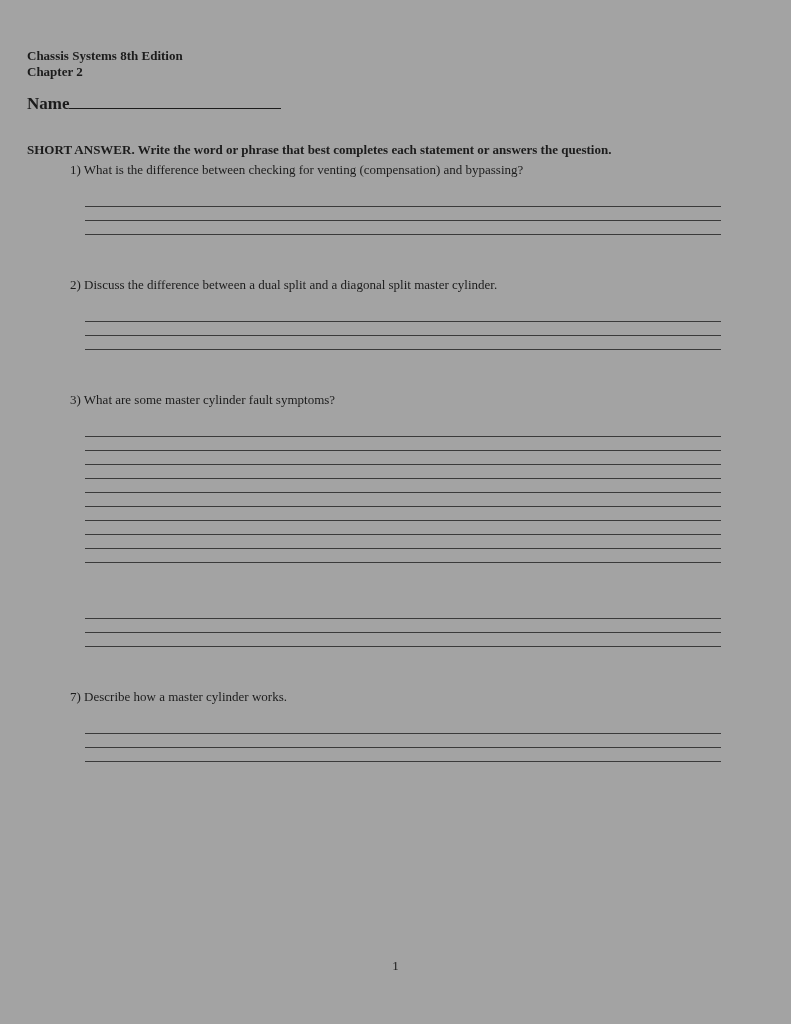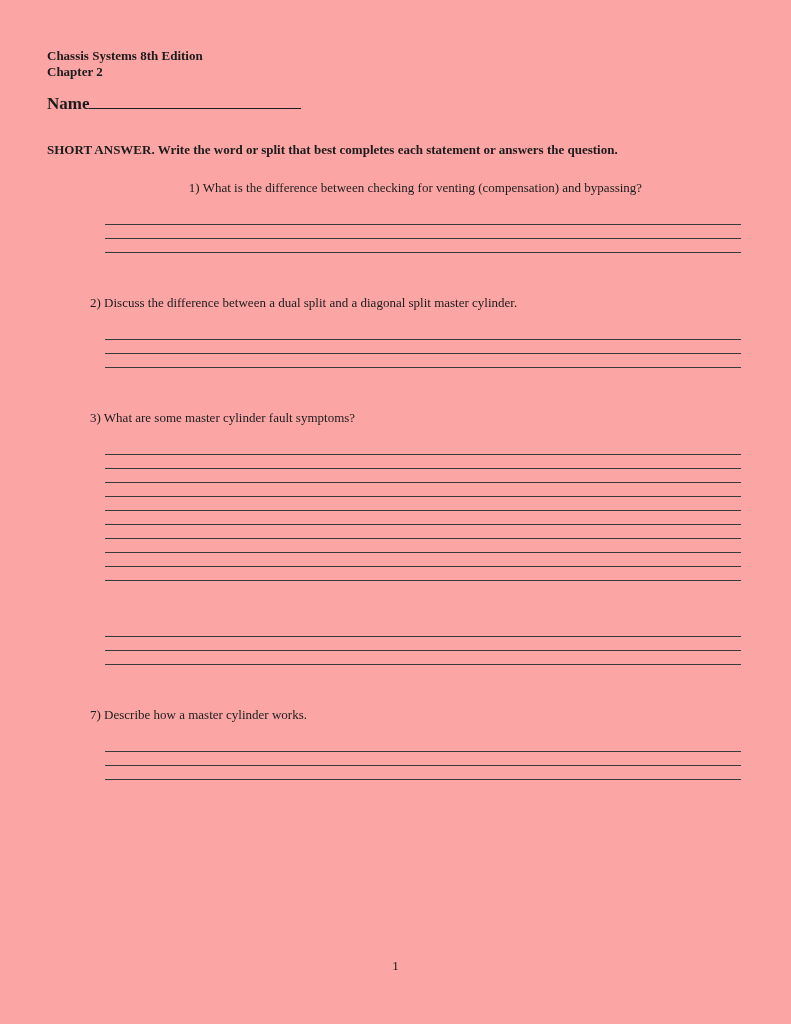--- a/index.html
+++ b/index.html
@@ -5,23 +5,23 @@
   html, body {
     margin: 0;
     padding: 0;
     background: #ffffff;
   }
   .page {
     position: relative;
     width: 791px;
     height: 1024px;
     margin: 0 auto;
-    background: #fca5a5;
+    background: #a3a3a3;
     box-sizing: border-box;
-    padding: 48px 50px 0 47px;
+    padding: 48px 50px 0 27px;
     font-family: "Liberation Serif", "DejaVu Serif", serif;
     color: #1c1c1c;
     overflow: hidden;
   }
   .doc-header div {
     font-weight: bold;
     font-size: 13px;
     line-height: 16px;
   }
   .name-row {
@@ -42,22 +42,21 @@
     margin-top: 30px;
     font-weight: bold;
     font-size: 13px;
     line-height: 16px;
   }
   .question {
     margin-left: 43px;
     margin-top: 42px;
   }
   .question:first-child {
-    margin-top: 22px;
-    text-align: center;
+    margin-top: 4px;
   }
   .q-text {
     font-size: 13px;
     line-height: 16px;
     margin-bottom: 15px;
   }
   .answer-lines {
     margin-left: 15px;
   }
   .answer-line {
@@ -83,21 +82,21 @@
 
   <div class="doc-header">
     <div>Chassis Systems 8th Edition</div>
     <div>Chapter 2</div>
   </div>
 
   <div class="name-row">
     <span>Name</span><span class="name-line"></span>
   </div>
 
-  <div class="instructions">SHORT ANSWER.  Write the word or split that best completes each statement or answers the question.</div>
+  <div class="instructions">SHORT ANSWER.  Write the word or phrase that best completes each statement or answers the question.</div>
 
   <div id="questions">
       <div class="question">
         <div class="q-text">1) What is the difference between checking for venting (compensation) and bypassing?</div>
         <div class="answer-lines">
           <div class="answer-line"></div>
           <div class="answer-line"></div>
           <div class="answer-line"></div>
         </div>
       </div>

